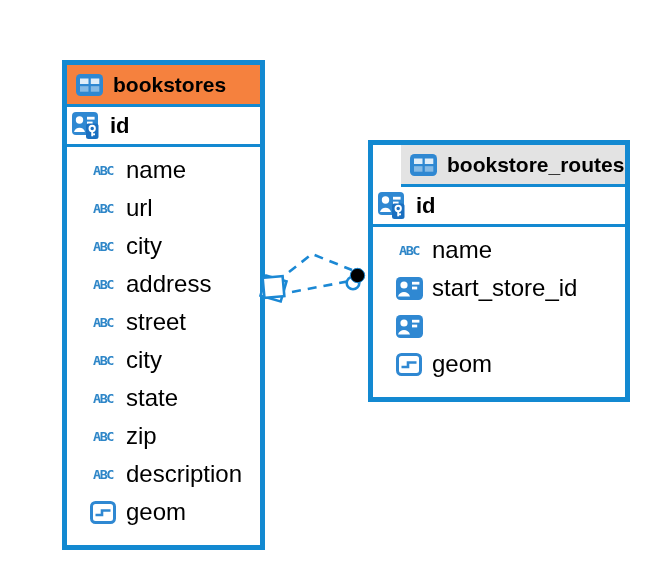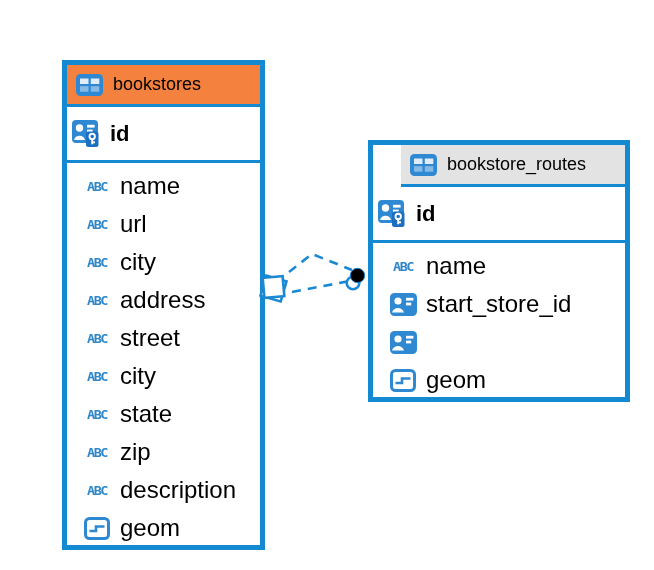--- a/index.html
+++ b/index.html
@@ -11,28 +11,28 @@
     position:absolute;background:#fff;border:5px solid #1389D1;box-sizing:border-box;
   }
   .table-card.bookstores{left:62px;top:60px;width:203px;height:490px;}
   .table-card.routes{left:368px;top:140px;width:262px;height:262px;}
   .tbl-header{
     height:42px;display:flex;align-items:center;gap:9px;padding:0 7px;
     border-bottom:3px solid #1389D1;box-sizing:border-box;
   }
   .tbl-header.orange{background:#F5813E;}
   .tbl-header.gray{background:#E3E3E3;margin-left:28px;}
-  .tbl-title{font-size:18px;font-weight:400;white-space:nowrap;}
+  .tbl-title{font-size:21px;font-weight:700;white-space:nowrap;}
   .pk-row{
-    height:56px;display:flex;align-items:center;gap:8px;padding:0 5px;
+    height:40px;display:flex;align-items:center;gap:8px;padding:0 5px;
     border-bottom:3px solid #1389D1;box-sizing:border-box;background:#fff;
   }
   .pk-name{font-size:22px;font-weight:700;}
   .cols{padding:4px 0;}
-  .col-row{height:38px;display:flex;align-items:center;gap:8px;padding:0 15px;}
+  .col-row{height:38px;display:flex;align-items:center;gap:8px;padding:0 21px;}
   .col-name{font-size:24px;font-weight:400;white-space:nowrap;}
   .icon-box{width:30px;min-width:30px;display:flex;align-items:center;justify-content:center;}
   .abc{
     font-family:"DejaVu Sans Mono",monospace;font-weight:700;font-size:13.5px;
     color:#2E86C8;letter-spacing:-1.5px;transform:scaleY(0.92);
   }
   .relation-layer{position:absolute;left:0;top:0;pointer-events:none;}
 </style>
 </head>
 <body>

